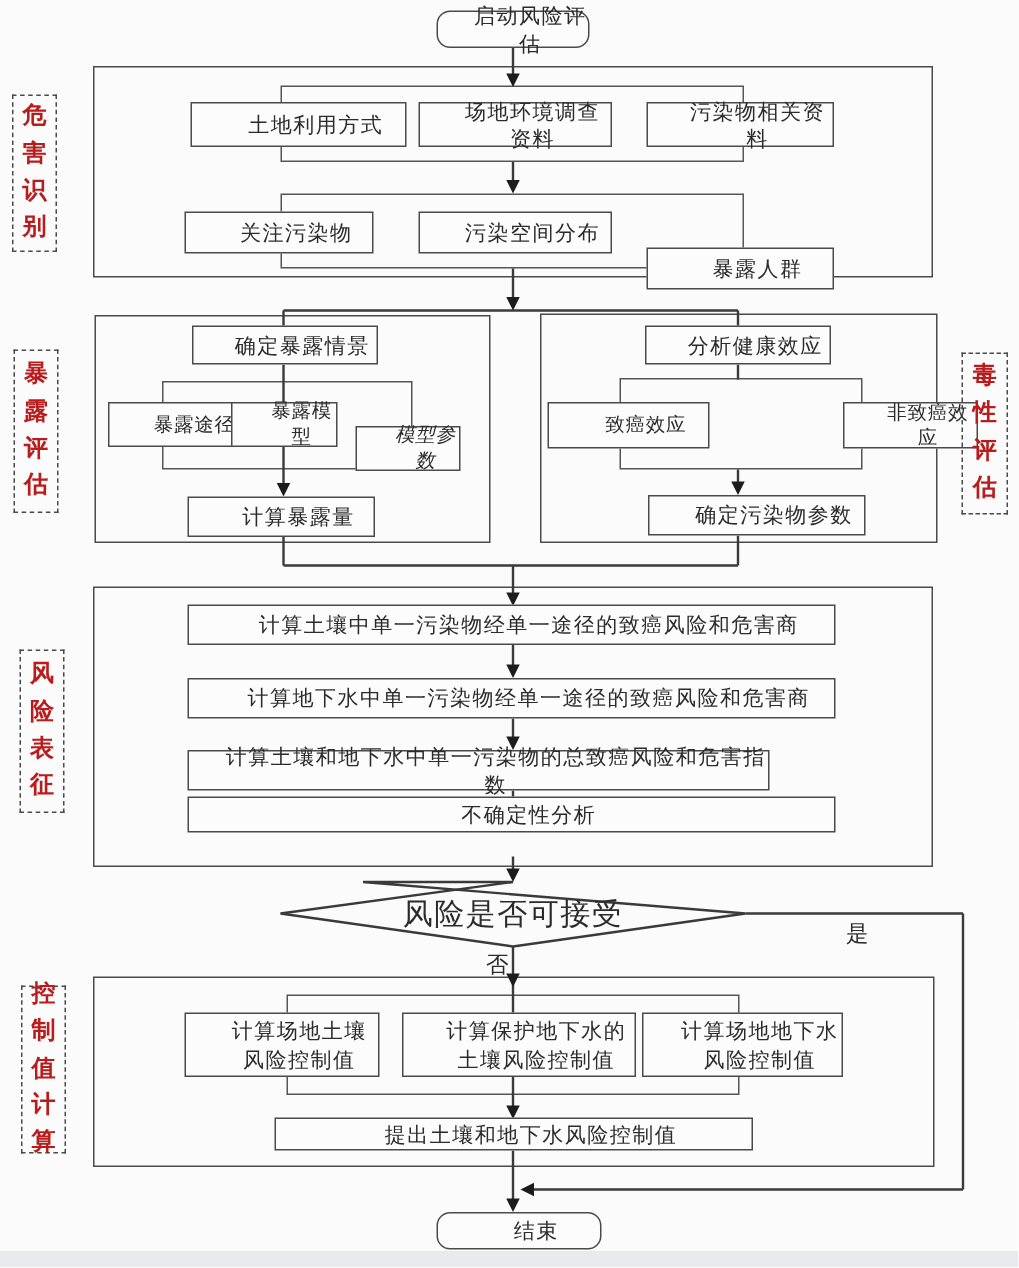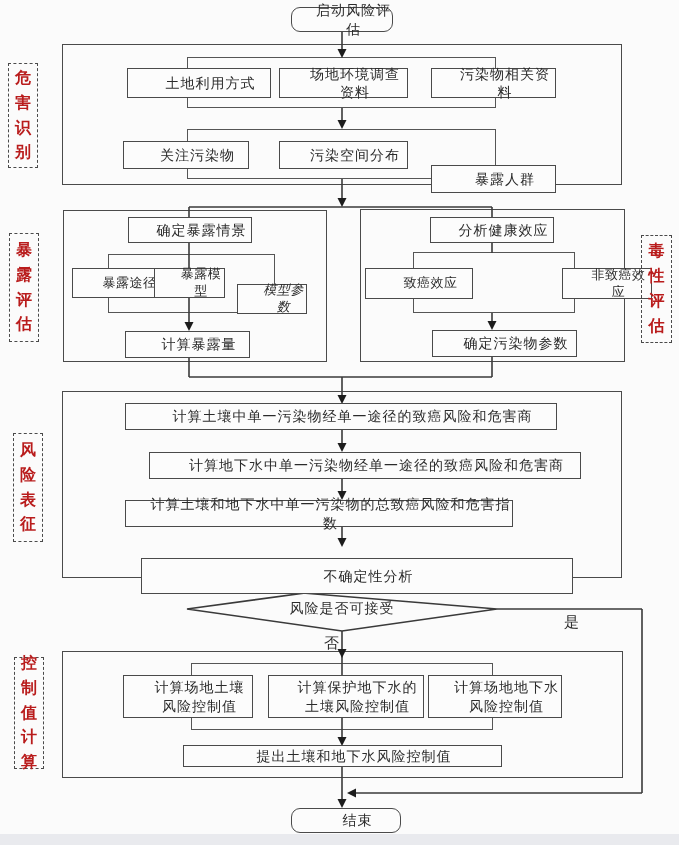--- a/index.html
+++ b/index.html
@@ -29,21 +29,21 @@
     position:absolute;box-sizing:border-box;
     border:1.5px dashed #4a4a4a;background:transparent;
     display:flex;align-items:center;justify-content:center;
     font-size:16px;font-weight:bold;color:#b91c1c;z-index:3;
   }
   .side .vtxt{width:1.06em;word-break:break-all;line-height:1.55;text-align:center;}
   .pre{white-space:pre-line;}
   .label{
     position:absolute;box-sizing:border-box;background:transparent;
     display:flex;align-items:center;justify-content:center;
-    font-size:14px;letter-spacing:1px;z-index:4;color:#2b2b2b;
+    font-size:20px;letter-spacing:1px;z-index:4;color:#2b2b2b;
   }
   .wires{position:absolute;left:0;top:0;z-index:2;}
   .band{position:absolute;z-index:5;}
   .small{font-size:13px;letter-spacing:0.5px;}
 </style>
 </head>
 <body>
 
 <div class="canvas">
 
@@ -125,23 +125,23 @@
   <div class="nb" style="left:430px;top:217px;width:124px;height:26px;">分析健康效应</div>
   <div class="nb small" style="left:365px;top:268px;width:108px;height:31px;">致癌效应</div>
   <div class="nb small" style="left:528px;top:268px;width:90px;height:31px;margin-left:34px;">非致癌效应</div>
   <div class="nb" style="left:432px;top:330px;width:145px;height:27px;">确定污染物参数</div>
   <div class="side" style="left:641px;top:235px;width:31px;height:108px;">
     <span class="vtxt">毒性评估</span>
   </div>
 
   <div class="outer" style="left:62px;top:391px;width:560px;height:187px;"></div>
   <div class="nb" style="left:125px;top:403px;width:432px;height:27px;">计算土壤中单一污染物经单一途径的致癌风险和危害商</div>
-  <div class="nb" style="left:125px;top:452px;width:432px;height:27px;margin-left:24px;">计算地下水中单一污染物经单一途径的致癌风险和危害商</div>
+  <div class="nb" style="left:125px;top:452px;width:432px;height:27px;">计算地下水中单一污染物经单一途径的致癌风险和危害商</div>
   <div class="nb" style="left:125px;top:500px;width:388px;height:27px;">计算土壤和地下水中单一污染物的总致癌风险和危害指数</div>
-  <div class="nb" style="left:125px;top:558px;width:432px;height:36px;margin-left:16px;">不确定性分析</div>
+  <div class="nb" style="left:125px;top:531px;width:432px;height:24px;">不确定性分析</div>
   <div class="side" style="left:13px;top:433px;width:30px;height:109px;">
     <span class="vtxt">风险表征</span>
   </div>
 
   <div class="label" style="left:242px;top:597px;width:200px;height:24px;">风险是否可接受</div>
   <div class="label" style="left:318px;top:634px;width:28px;height:18px;font-size:15px;">否</div>
   <div class="label" style="left:558px;top:613px;width:28px;height:18px;font-size:15px;">是</div>
 
   <div class="outer" style="left:62px;top:651px;width:561px;height:127px;"></div>
   <div class="group" style="left:191px;top:663px;width:302px;height:67px;"></div>

